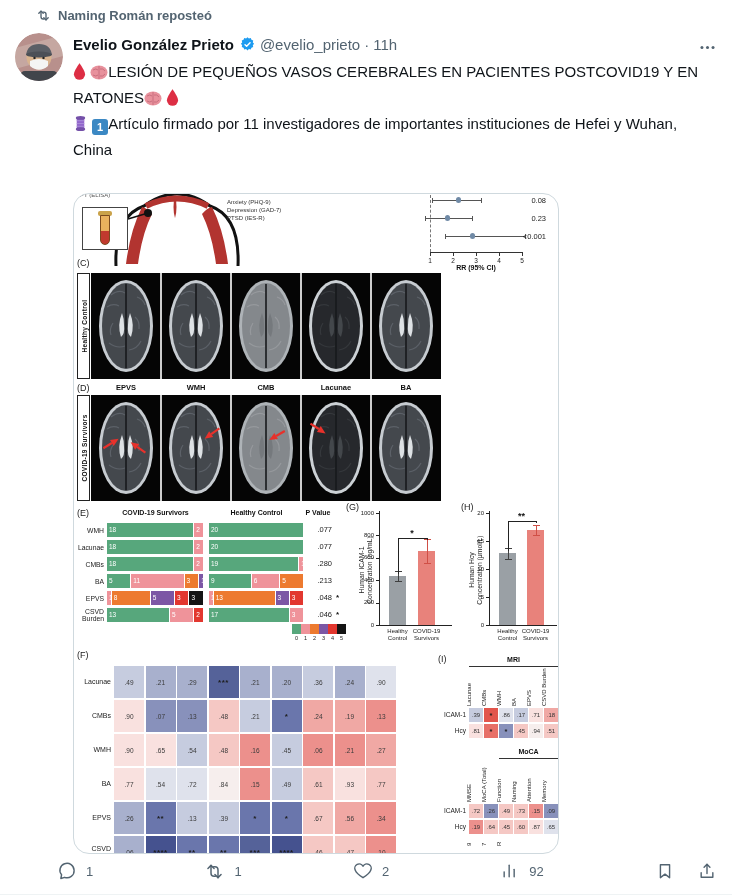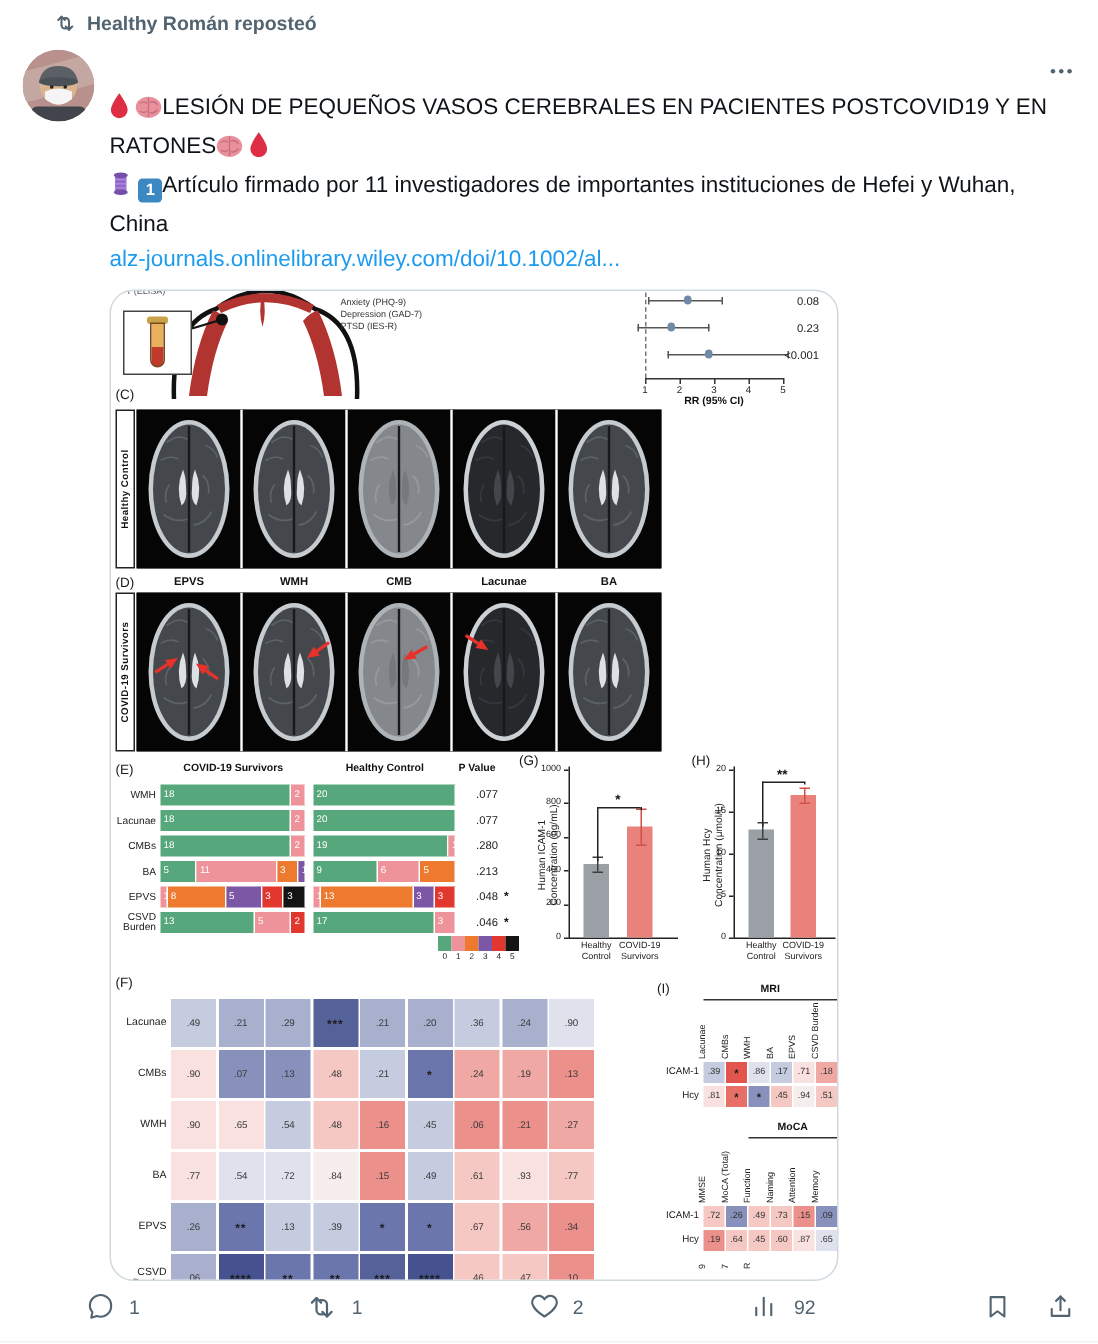--- a/index.html
+++ b/index.html
@@ -75,37 +75,49 @@
 
   <div class="repost-row">
     <span>
       <svg width="15" height="15" viewBox="0 0 24 24" fill="none" stroke="#536471" stroke-width="2.2" stroke-linecap="round" stroke-linejoin="round">
         <path d="M4.5 8.5 L8 5 L11.5 8.5"></path>
           <path d="M8 5 V14 a3.5 3.5 0 0 0 3.5 3.5 H13"></path>
         <path d="M19.5 15.5 L16 19 L12.5 15.5"></path>
           <path d="M16 19 V10 a3.5 3.5 0 0 0 -3.5 -3.5 H11"></path>
       </svg>
     </span>
-    <span>Healthy Román reposteó</span>
+    <span>Naming Román reposteó</span>
   </div>
 
   <div class="avatar">
     <svg width="48" height="48" viewBox="0 0 48 48">
       <circle cx="24" cy="24" r="24" fill="#b8908c"></circle>
       <path d="M0 15 L48 2 V23 L0 36 Z" fill="#cdb3ac" opacity="0.65"></path>
       <rect x="5" y="38" width="38" height="12" rx="5" fill="#41454b"></rect>
       <circle cx="24" cy="24" r="12.5" fill="#d9b48f"></circle>
       <path d="M11 22 q1.5 -11 13 -11 t13 11 l-4 -1.5 h-18 z" fill="#5b5f66"></path>
       <ellipse cx="24" cy="21.5" rx="13" ry="3" fill="#4c5057"></ellipse>
       <circle cx="19.5" cy="25" r="1.2" fill="#222"></circle>
         <circle cx="28.5" cy="25" r="1.2" fill="#222"></circle>
       <path d="M15 28 q9 -4 18 0 v5 q-9 7.5 -18 0 z" fill="#f4f5f4"></path>
     </svg>
   </div>
 
+  <div class="user-row">
+    <span class="author">Evelio González Prieto</span>
+    <span class="badge">
+      <svg width="17" height="17" viewBox="0 0 24 24">
+        <path fill="#1d9bf0" d="M12 1.7l2 1.8 2.6-.6 1 2.5 2.5 1-.6 2.6 1.8 2-1.8 2 .6 2.6-2.5 1-1 2.5-2.6-.6-2 1.8-2-1.8-2.6.6-1-2.5-2.5-1 .6-2.6-1.8-2 1.8-2-.6-2.6 2.5-1 1-2.5 2.6.6z"></path>
+        <path d="M8.5 12.3l2.3 2.3 4.8-5" fill="none" stroke="#fff" stroke-width="2" stroke-linecap="round" stroke-linejoin="round"></path>
+      </svg>
+    </span>
+    <span class="muted">@evelio_prieto</span>
+    <span class="muted">·</span>
+    <span class="muted">11h</span>
+  </div>
 
   <div class="more-btn">
     <svg width="19" height="19" viewBox="0 0 24 24" fill="#536471">
       <circle cx="5" cy="12" r="1.9"></circle>
         <circle cx="12" cy="12" r="1.9"></circle>
         <circle cx="19" cy="12" r="1.9"></circle>
     </svg>
   </div>
 
   <div class="tweet-text">
@@ -125,21 +137,20 @@
           </svg></span>
     </p>
     <p>
       <span class="emoji"><svg width="15" height="17" viewBox="0 0 16 18">
             <rect x="4" y="3" width="8" height="12" fill="#9266cc"></rect>
             <path d="M4 6 h8 M4 9 h8 M4 12 h8" stroke="#aa8dd8" stroke-width="1"></path>
             <ellipse cx="8" cy="3" rx="5" ry="2" fill="#7450a8"></ellipse>
             <ellipse cx="8" cy="15" rx="5" ry="2" fill="#7450a8"></ellipse>
           </svg></span>
       <span class="keycap">1</span><span>Artículo firmado por 11 investigadores de importantes instituciones de Hefei y Wuhan, China</span>
-      <a class="tweet-link">alz-journals.onlinelibrary.wiley.com/doi/10.1002/al...</a>
     </p>
   </div>
 
   <div class="fig" id="fig">
 
     <div class="tinytext" style="left:6px;top:-2px;color:#555;">PT (ELISA)</div>
     <svg style="left:28px;top:-8px;" width="150" height="80" viewBox="0 0 150 80">
       <path d="M14 80 Q12 30 42 20 Q58 8 75 8 Q92 8 108 20 Q138 30 136 80" fill="#fff" stroke="#111" stroke-width="3"></path>
       <path d="M44 20 Q75 5 106 20" stroke="#b23430" stroke-width="6" fill="none"></path>
       <path d="M40 21 Q28 45 24 78 L36 78 Q40 48 50 28 Q45 22 40 21 z" fill="#b23430"></path>

